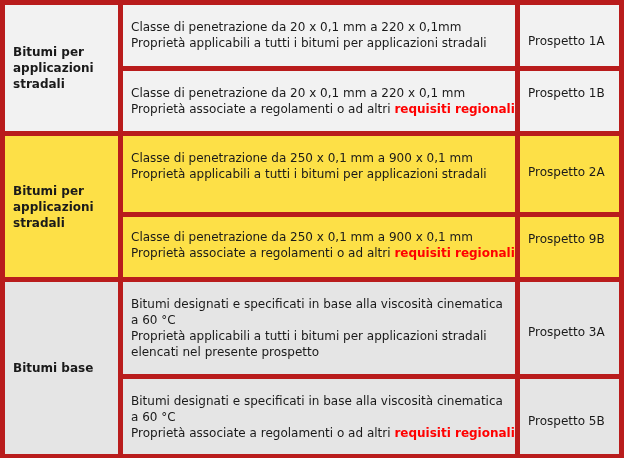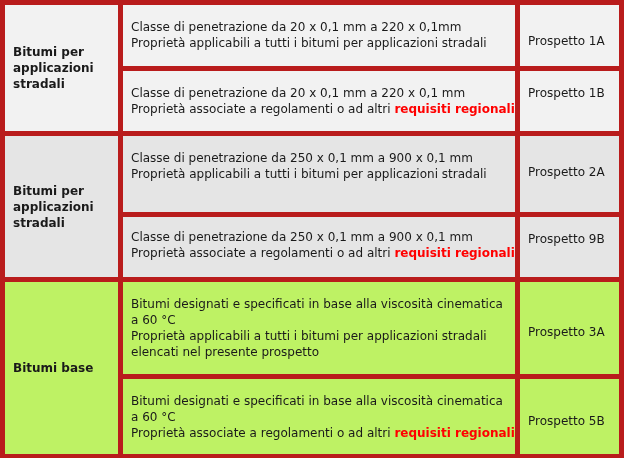--- a/index.html
+++ b/index.html
@@ -17,22 +17,22 @@
     border: 5px solid #b91c1c;
     vertical-align: middle;
     padding: 0 8px;
     margin-left: 30px;
   }
   table.spec td.col-type { width: 97px; font-weight: bold; }
   table.spec td.col-desc { width: 374px; padding-right: 10px; }
   table.spec td.col-ref { vertical-align: top; padding-top: 28px; }
   table.spec td.col-ref.mid { vertical-align: middle; padding-top: 8px; }
   tr.g1 td { background: #f2f2f2; }
-  tr.g2 td { background: #e5e5e5; }
-  tr.g3 td { background: #bef264; }
+  tr.g2 td { background: #fde047; }
+  tr.g3 td { background: #e5e5e5; }
   .line { display: block; white-space: nowrap; }
   .wrap { display: block; white-space: normal; }
   .red { color: #ff0000; font-weight: bold; }
   .pad-top { padding-top: 14px !important; vertical-align: top !important; }
 </style>
 </head>
 <body>
 
 <table class="spec">
 

